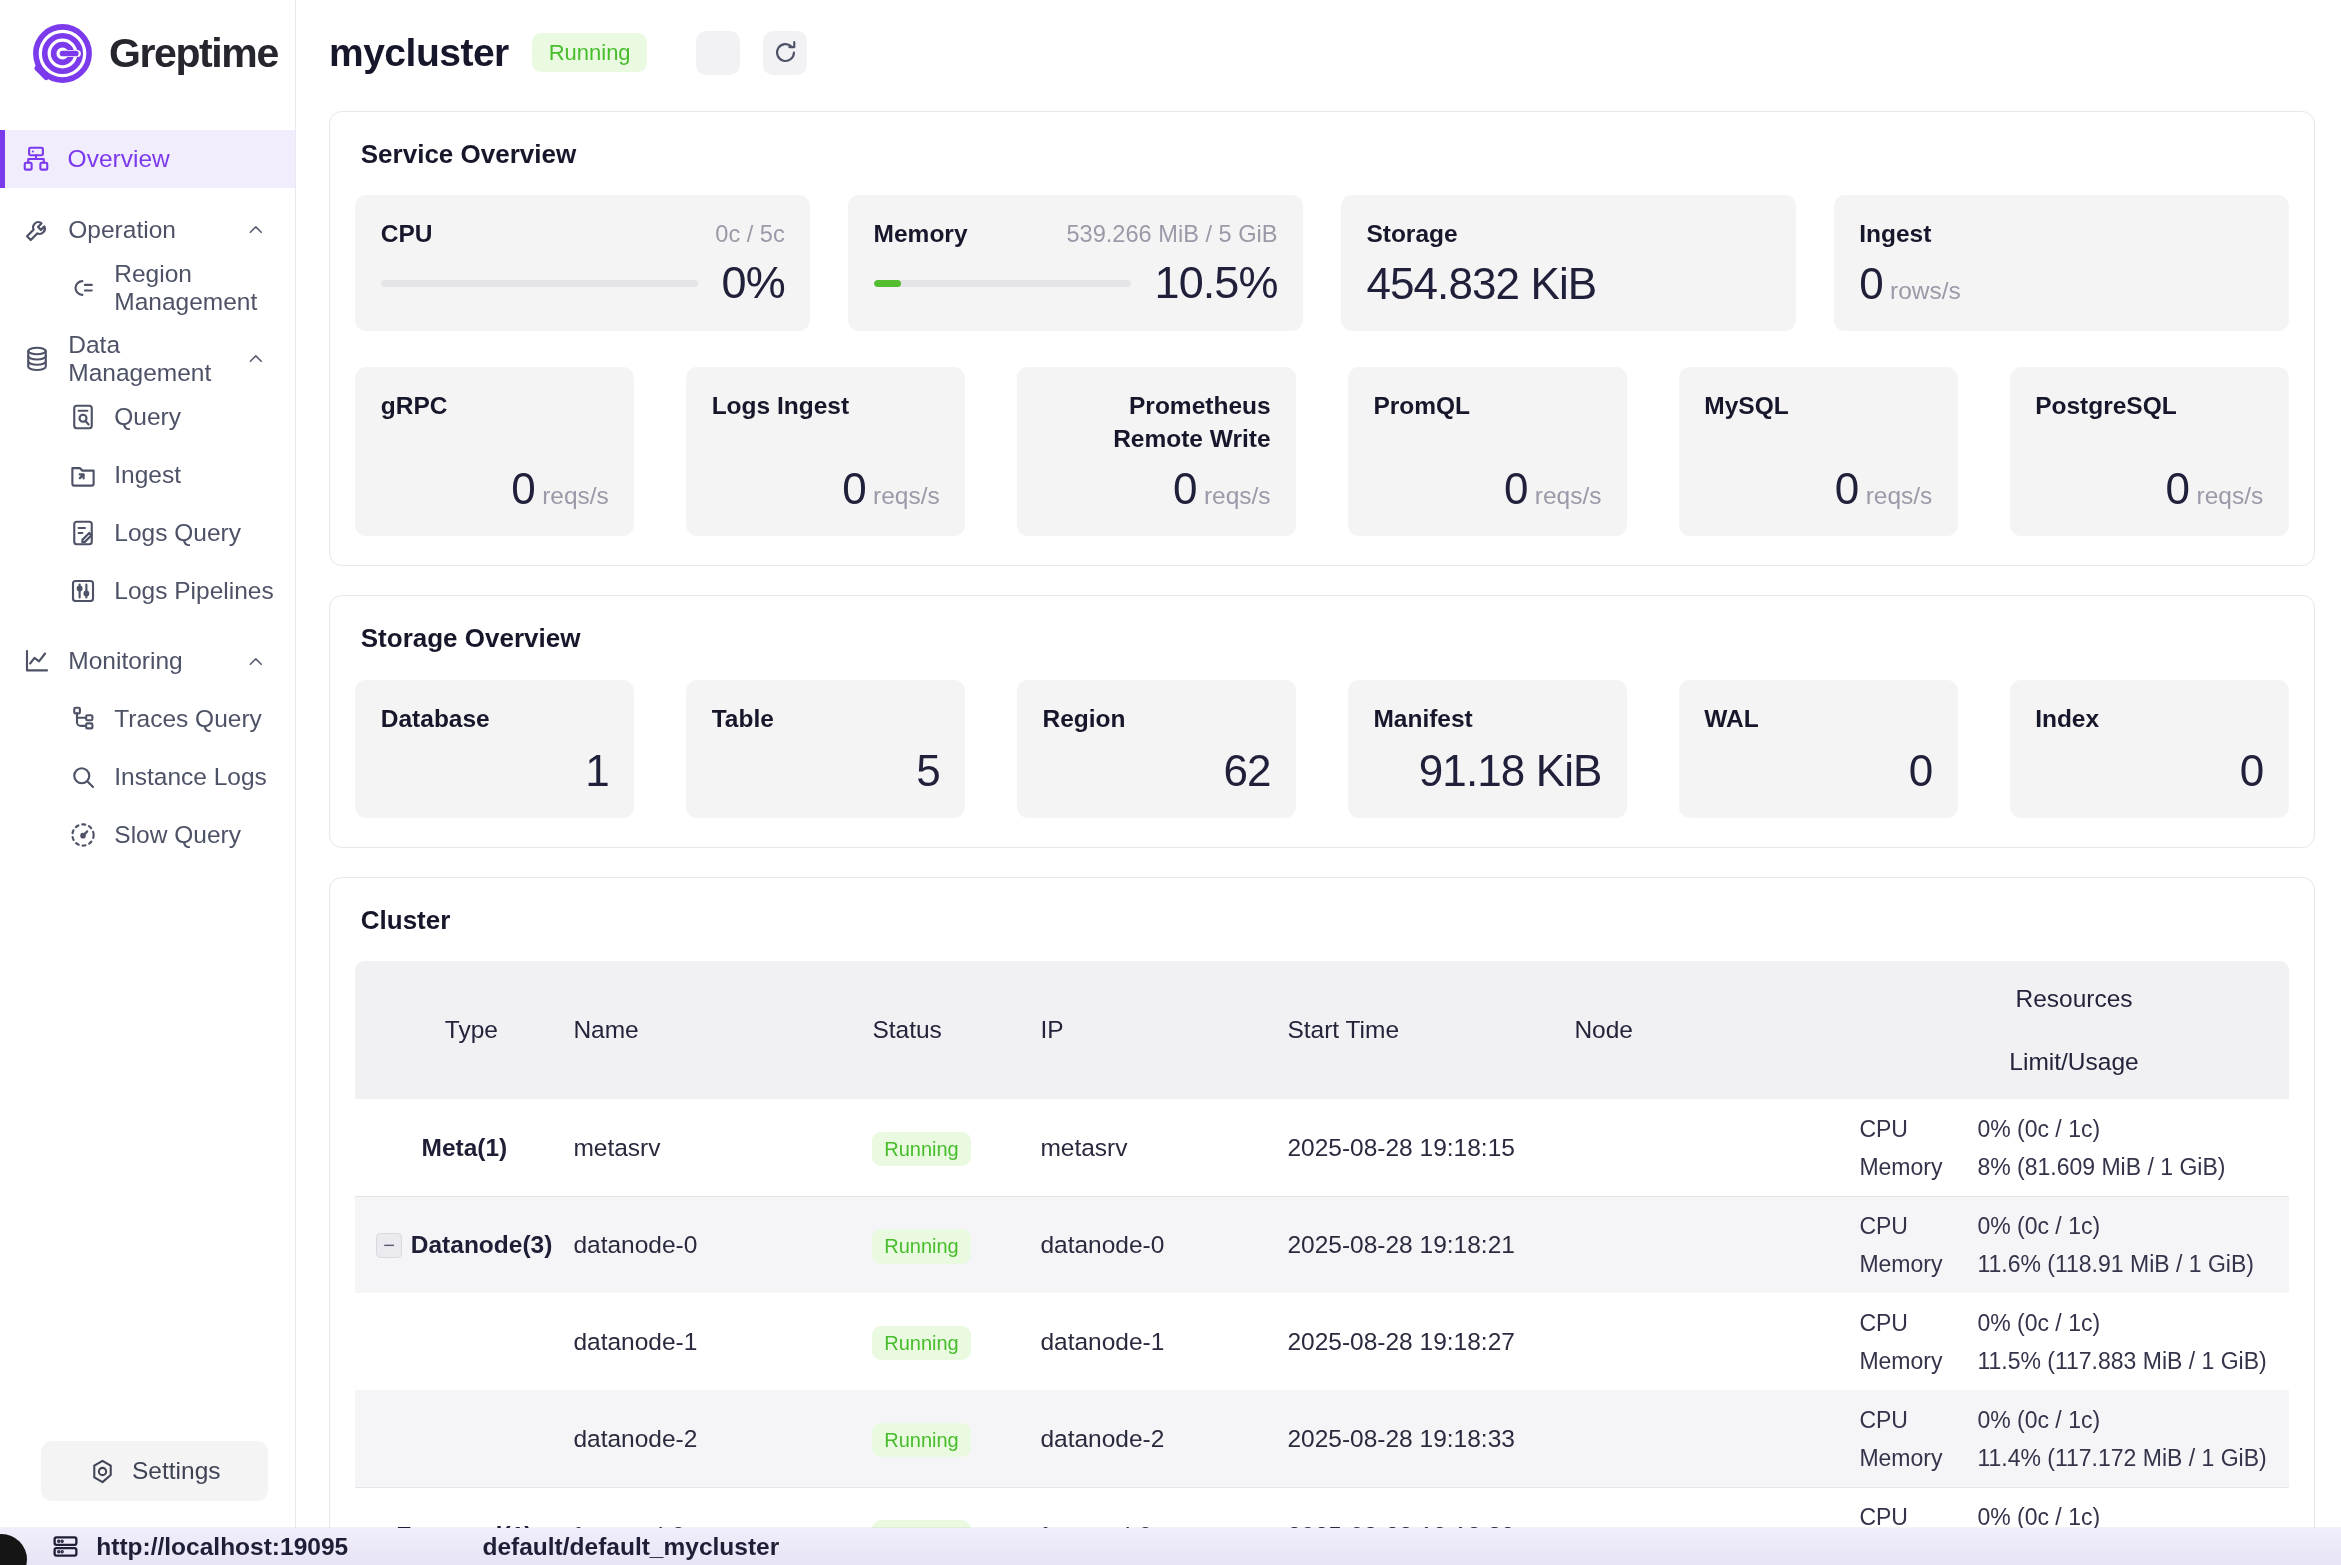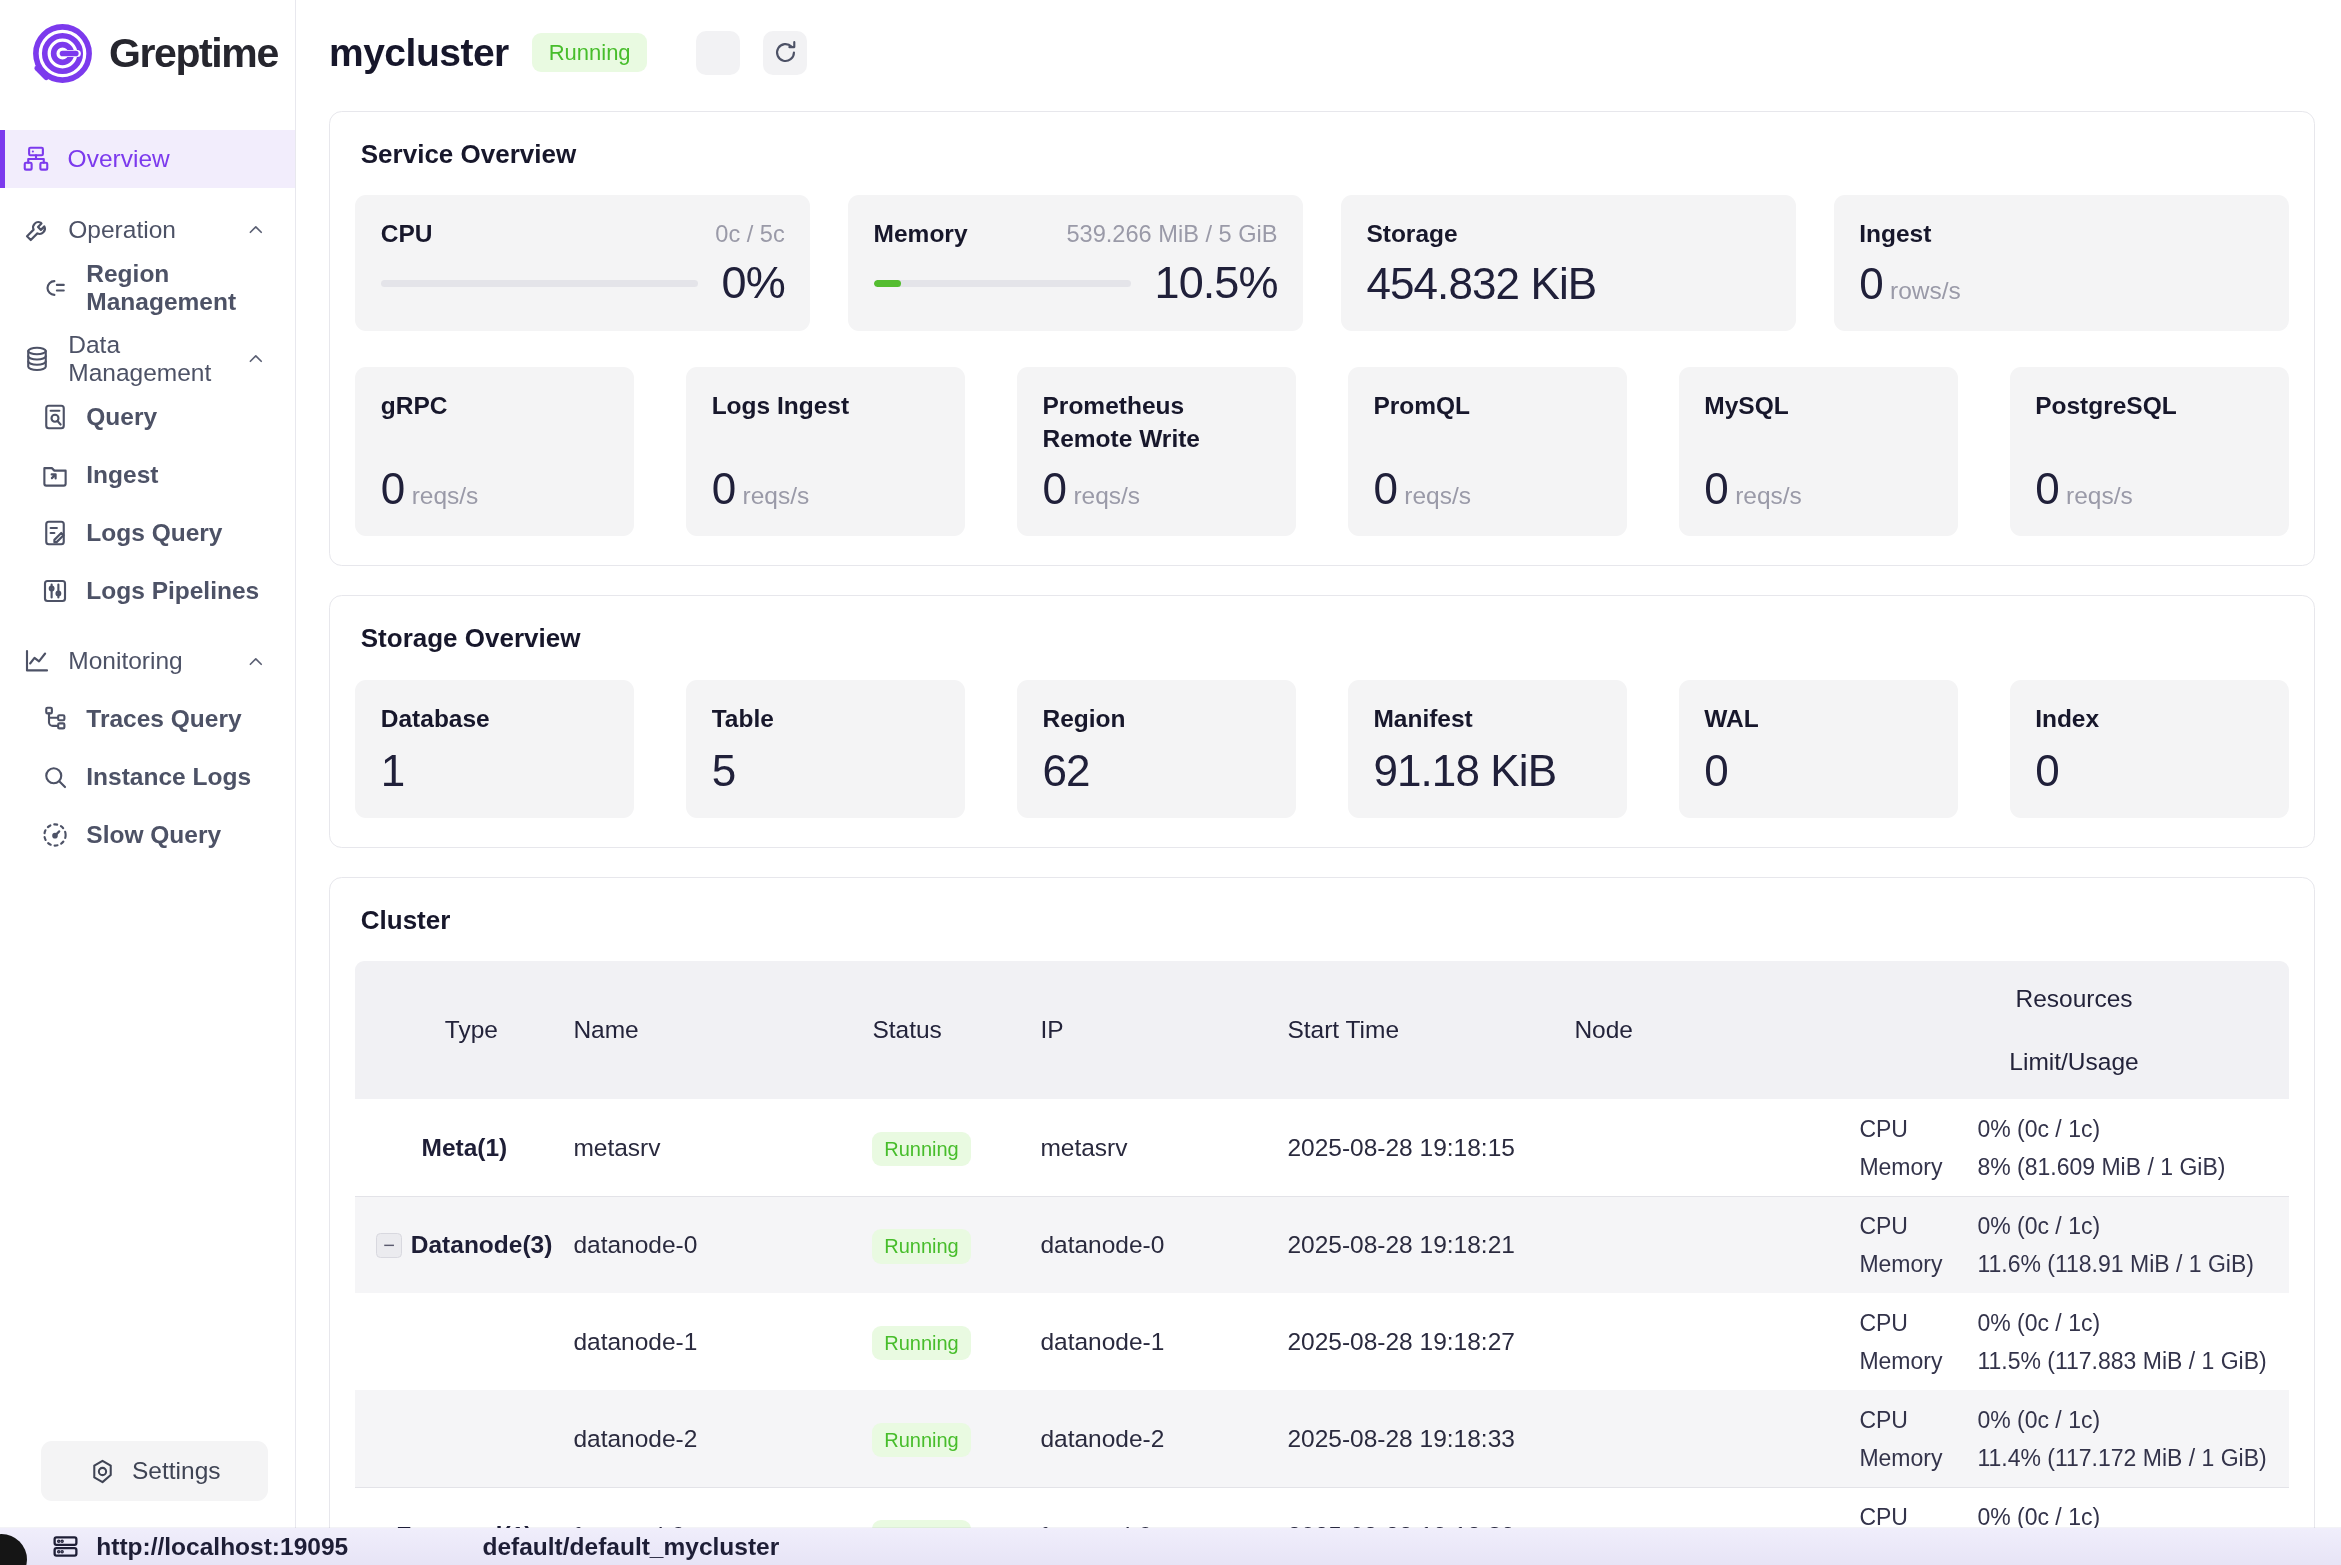--- a/index.html
+++ b/index.html
@@ -19,21 +19,21 @@
     display:flex; flex-direction:column; position:relative; background:#fff;
   }
   .logo { display:flex; align-items:center; gap:11px; padding:18px 0 5.4px 27px; }
   .logo-text { font-size:41px; font-weight:800; letter-spacing:-1.4px; color:#26262e; }
   .nav { margin-top:36px; }
   .nav-item {
     height:58px; display:flex; align-items:center; gap:16.3px;
     padding-left:22px; color:#4d5266; font-size:24.5px; cursor:pointer; position:relative;
   }
   .nav-item.section { margin-top:12.7px; }
-  .nav-item.child { padding-left:40px;font-weight:bold; }
+  .nav-item.child { padding-left:68px; }
   .nav-item.active {
     background:#f2edfc; color:#7c3aed;
     border-left:5.4px solid #7c3aed; padding-left:16.3px;
   }
   .nav-item .chev { margin-left:auto; margin-right:27px; color:#5a5f73; }
   .nav-item svg { flex:0 0 auto; }
 
   .settings-wrap { position:absolute; left:41px; bottom:65px; }
   .settings-btn {
     width:227px; height:60px; border:none; border-radius:11px;
@@ -53,21 +53,21 @@
   .iconbtn {
     width:44px; height:44px; border:none; border-radius:10px; background:#f2f2f4;
     color:#4d5266; display:flex; align-items:center; justify-content:center; cursor:pointer;
   }
   .hdr-gap { width:1.8px; }
 
   .panel { border:0.9px solid #e7e7ec; border-radius:12.7px; padding:25.4px 25.4px 29px; margin-top:29px; background:#fff; }
   .panel-title { font-size:26px; font-weight:800; margin:1.8px 0 25.4px 5.4px; color:#17172b; }
 
   .grid4 { display:grid; grid-template-columns:repeat(4,1fr); gap:38px; }
-  .grid6 { display:grid; grid-template-columns:repeat(6,1fr); gap:52px; }
+  .grid6 { display:grid; grid-template-columns:repeat(6,1fr); gap:52px;text-align:right; }
   .mt40 { margin-top:36px; }
 
   .card { background:#f4f4f5; border-radius:11px; padding:22px 25.4px; }
   .gauge-card, .stat-card { height:136px; display:flex; flex-direction:column; justify-content:space-between; }
   .rate-card { height:169px; display:flex; flex-direction:column; justify-content:space-between; }
   .sstat-card { height:138px; display:flex; flex-direction:column; justify-content:space-between; }
   .card-head { display:flex; justify-content:space-between; align-items:baseline; gap:9px; }
   .card-title { font-size:24.5px; font-weight:800; color:#17172b; line-height:1.35; }
   .card-meta { font-size:23.6px; color:#9a9aa8; white-space:nowrap; }
   .gauge-row { display:flex; align-items:center; gap:23.6px; }

